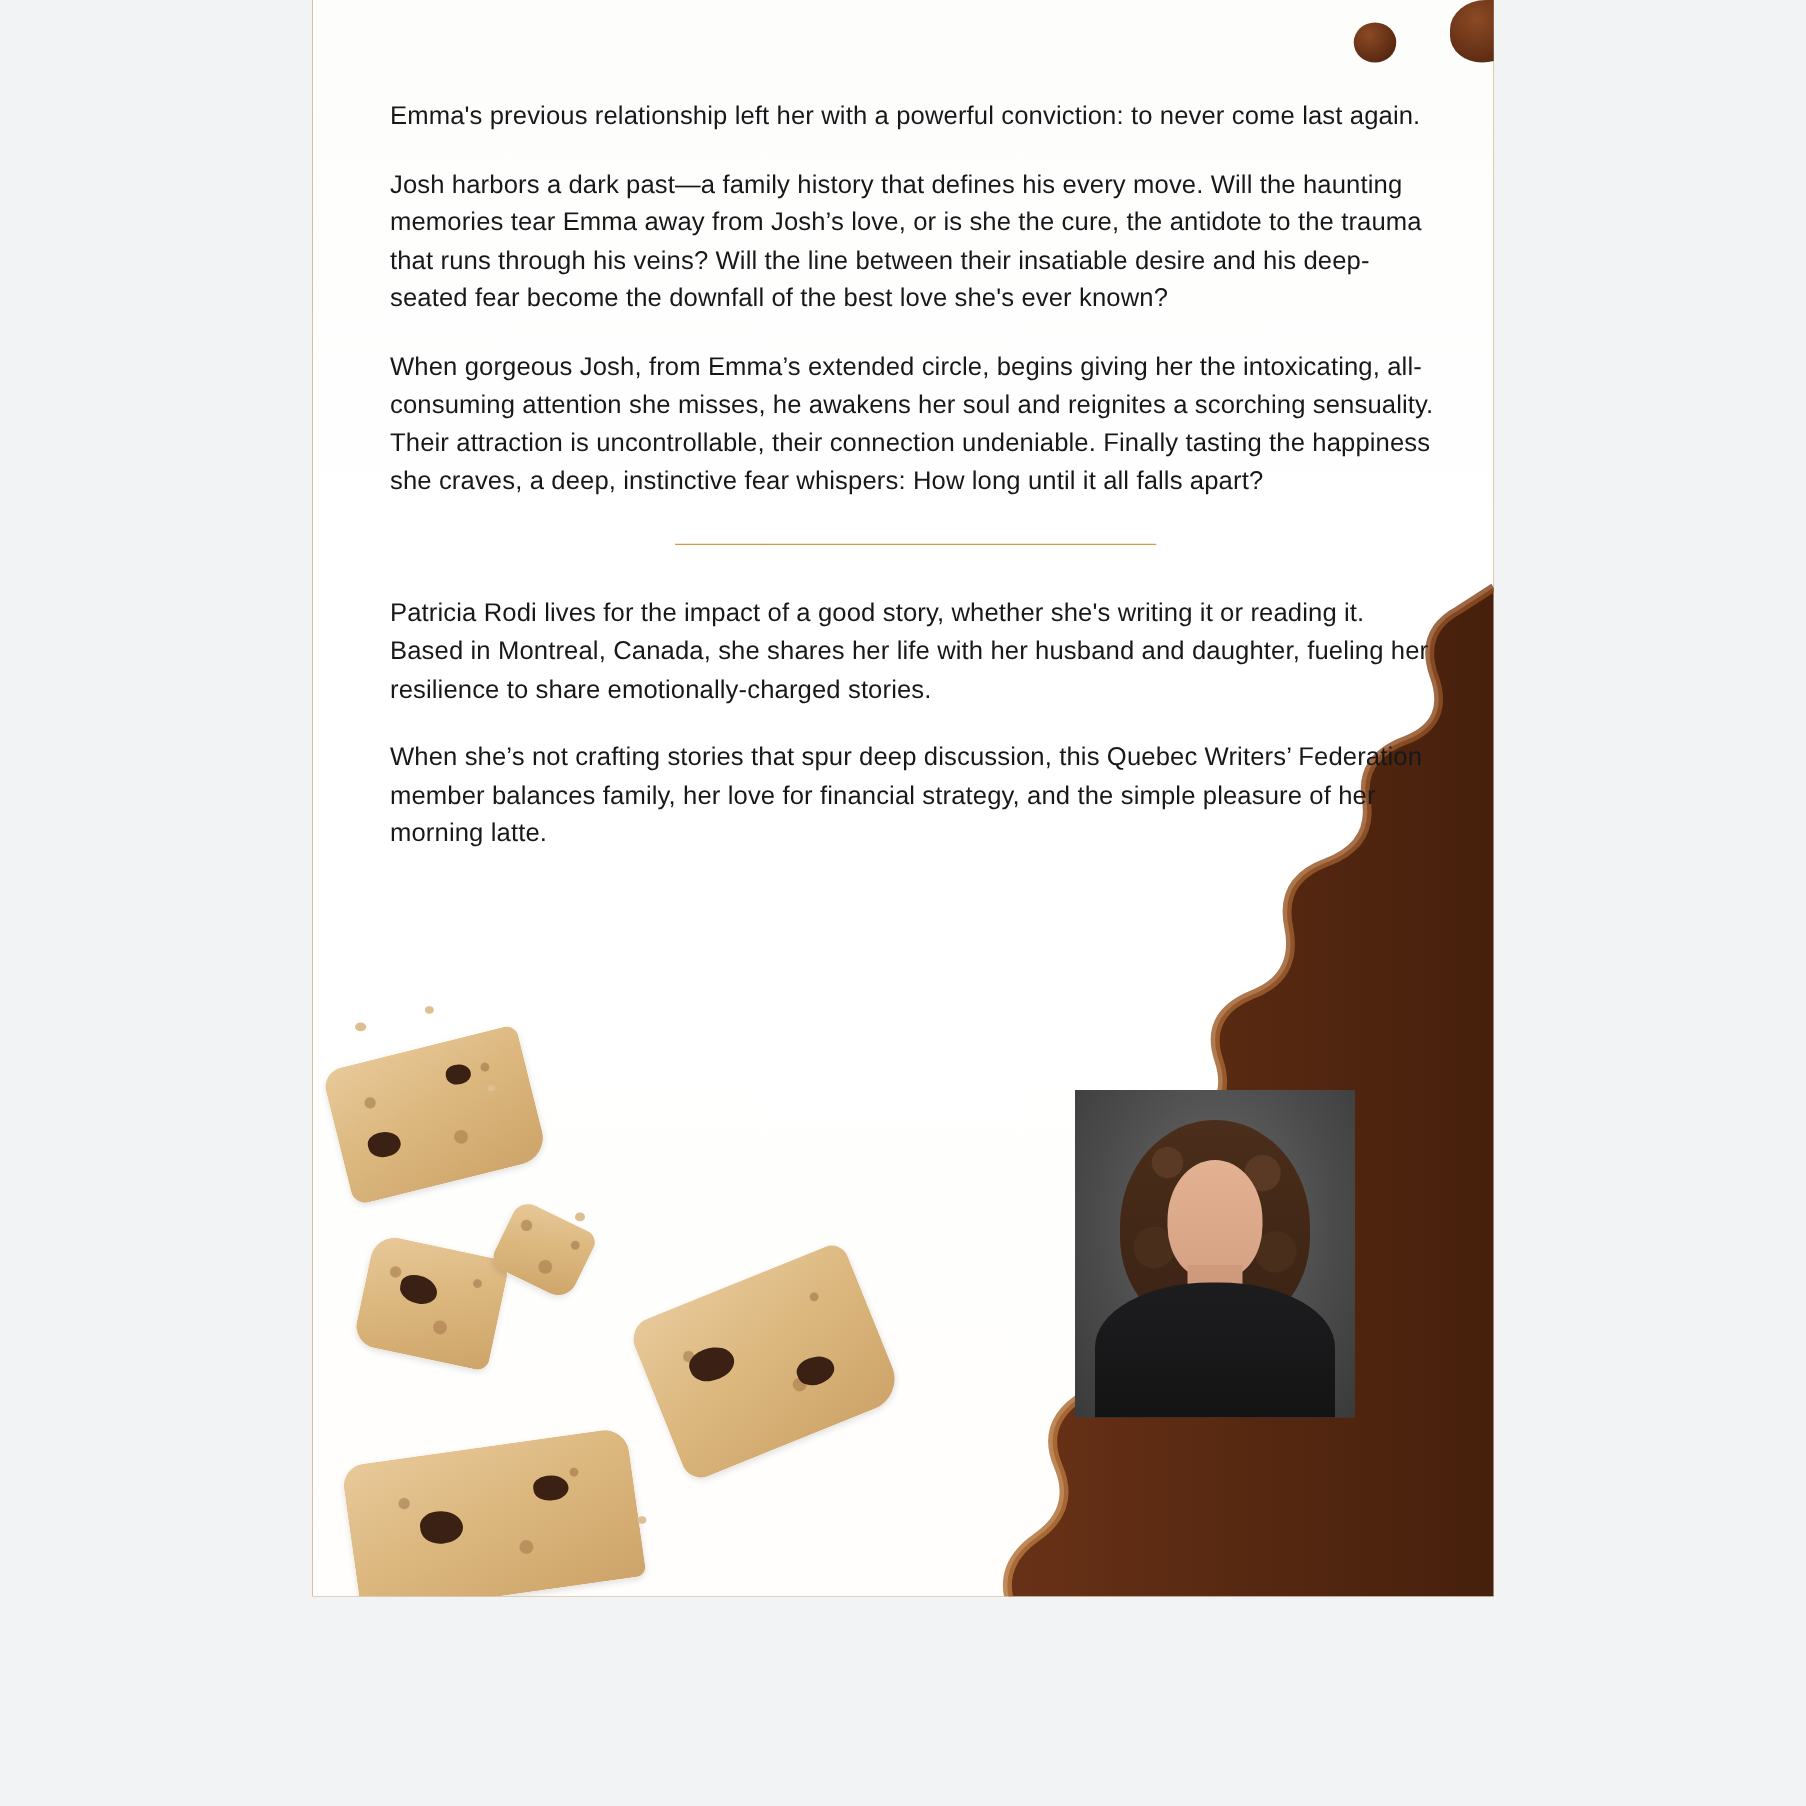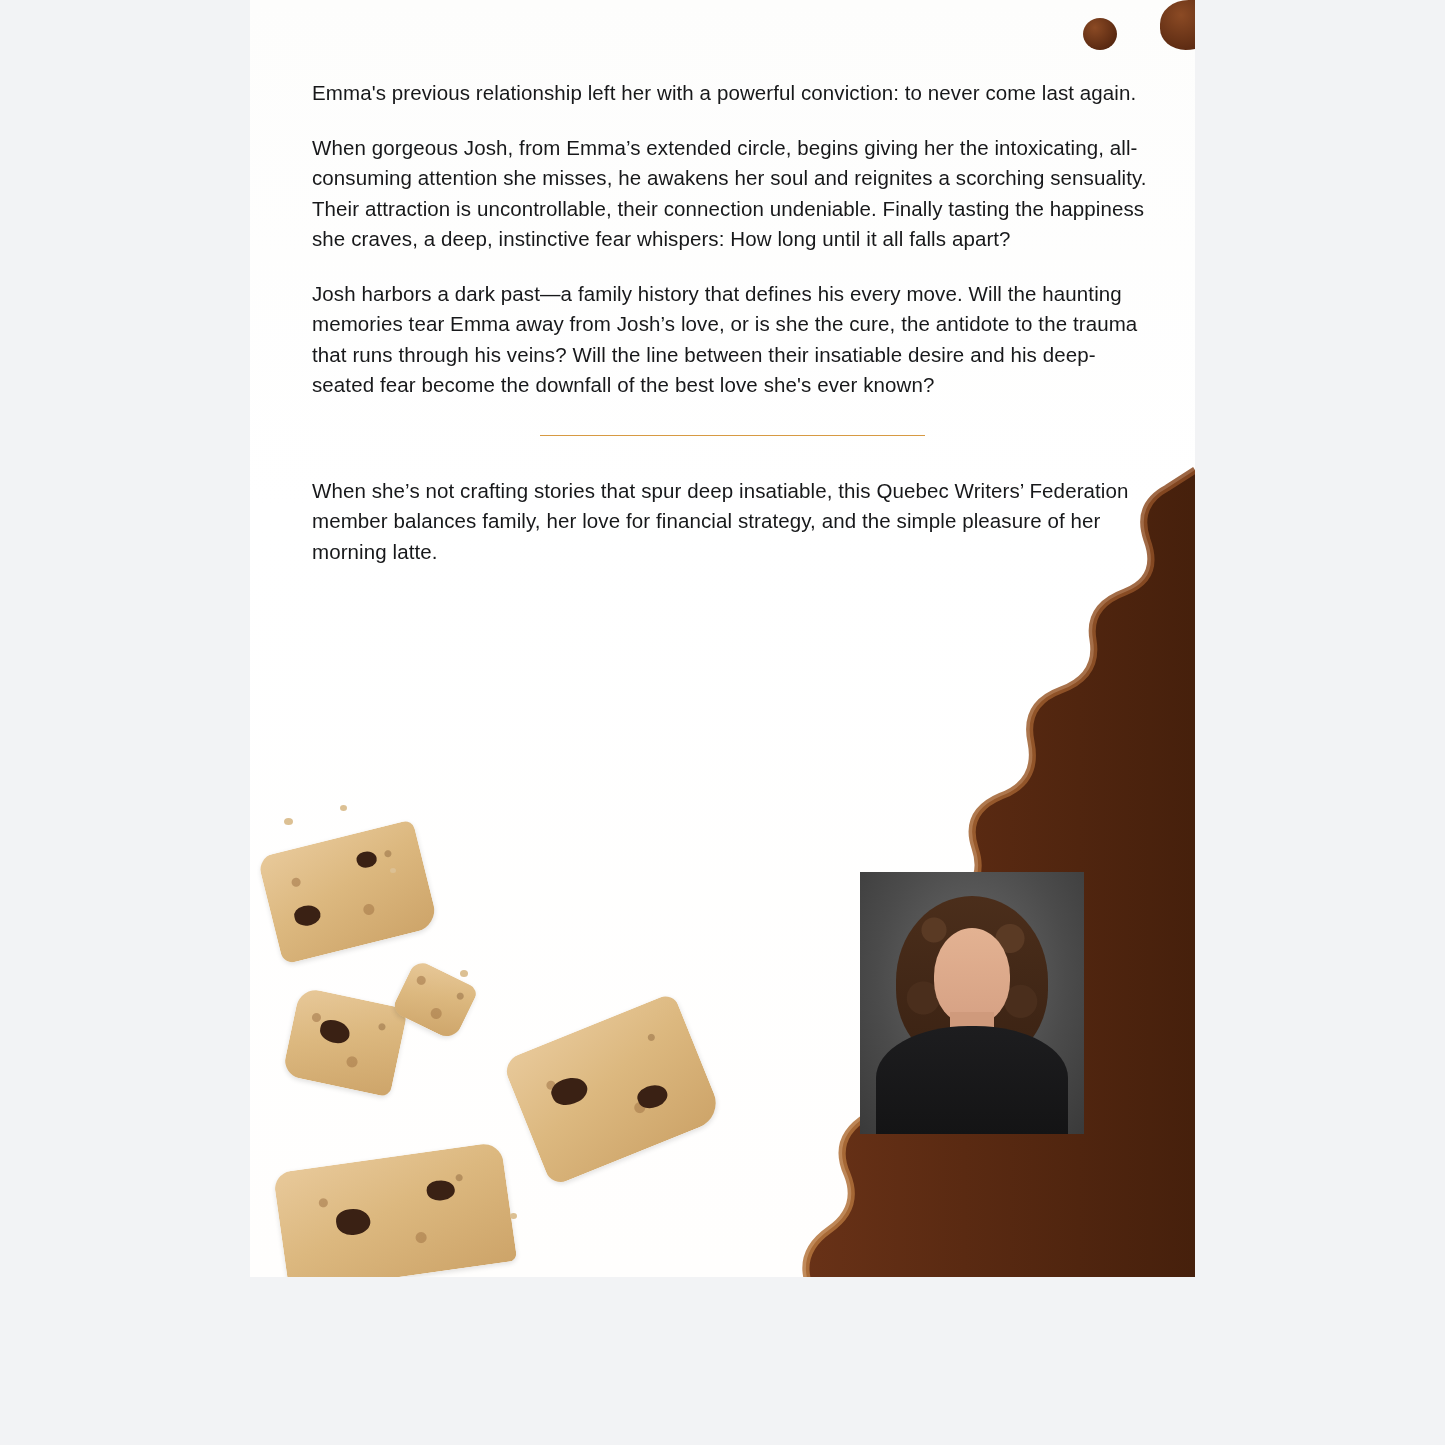--- a/index.html
+++ b/index.html
@@ -211,26 +211,27 @@
       <div class="biscotti b5"></div>
       <div class="crumb" style="left:34px;bottom:452px;width:9px;height:7px;"></div>
       <div class="crumb" style="left:90px;bottom:466px;width:7px;height:6px;"></div>
       <div class="crumb" style="left:140px;bottom:404px;width:6px;height:5px;"></div>
       <div class="crumb" style="left:210px;bottom:300px;width:8px;height:7px;"></div>
       <div class="crumb" style="left:260px;bottom:58px;width:7px;height:6px;"></div>
     </div>
 
     <div class="content">
       <p class="body">Emma's previous relationship left her with a powerful conviction: to never come last again.</p>
+      <p class="body">Josh harbors a dark past—a family history that defines his every move. Will the haunting memories tear Emma away from Josh’s love, or is she the cure, the antidote to the trauma that runs through his veins? Will the line between their insatiable desire and his deep-seated fear become the downfall of the best love she's ever known?</p>
       <p class="body">When gorgeous Josh, from Emma’s extended circle, begins giving her the intoxicating, all-consuming attention she misses, he awakens her soul and reignites a scorching sensuality. Their attraction is uncontrollable, their connection undeniable. Finally tasting the happiness she craves, a deep, instinctive fear whispers: How long until it all falls apart?</p>
-      <p class="body">Josh harbors a dark past—a family history that defines his every move. Will the haunting memories tear Emma away from Josh’s love, or is she the cure, the antidote to the trauma that runs through his veins? Will the line between their insatiable desire and his deep-seated fear become the downfall of the best love she's ever known?</p>
 
       <div class="divider"></div>
 
-      <p class="body">When she’s not crafting stories that spur deep insatiable, this Quebec Writers’ Federation member balances family, her love for financial strategy, and the simple pleasure of her morning latte.</p>
+      <p class="body">Patricia Rodi lives for the impact of a good story, whether she's writing it or reading it. Based in Montreal, Canada, she shares her life with her husband and daughter, fueling her resilience to share emotionally-charged stories.</p>
+      <p class="body">When she’s not crafting stories that spur deep discussion, this Quebec Writers’ Federation member balances family, her love for financial strategy, and the simple pleasure of her morning latte.</p>
     </div>
 
     <div class="photo">
       <div class="ph-bg"></div>
       <div class="ph-hair"></div>
       <div class="ph-face"></div>
       <div class="ph-neck"></div>
       <div class="ph-body"></div>
     </div>
 

